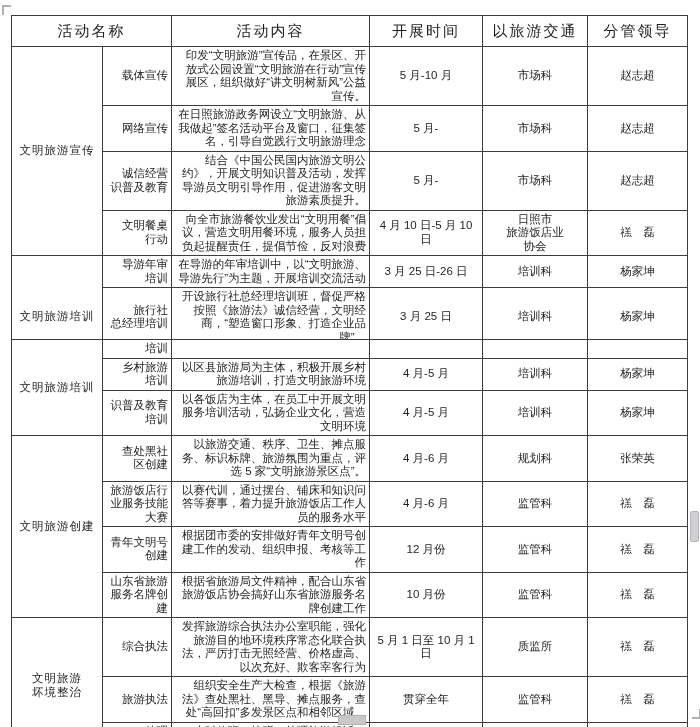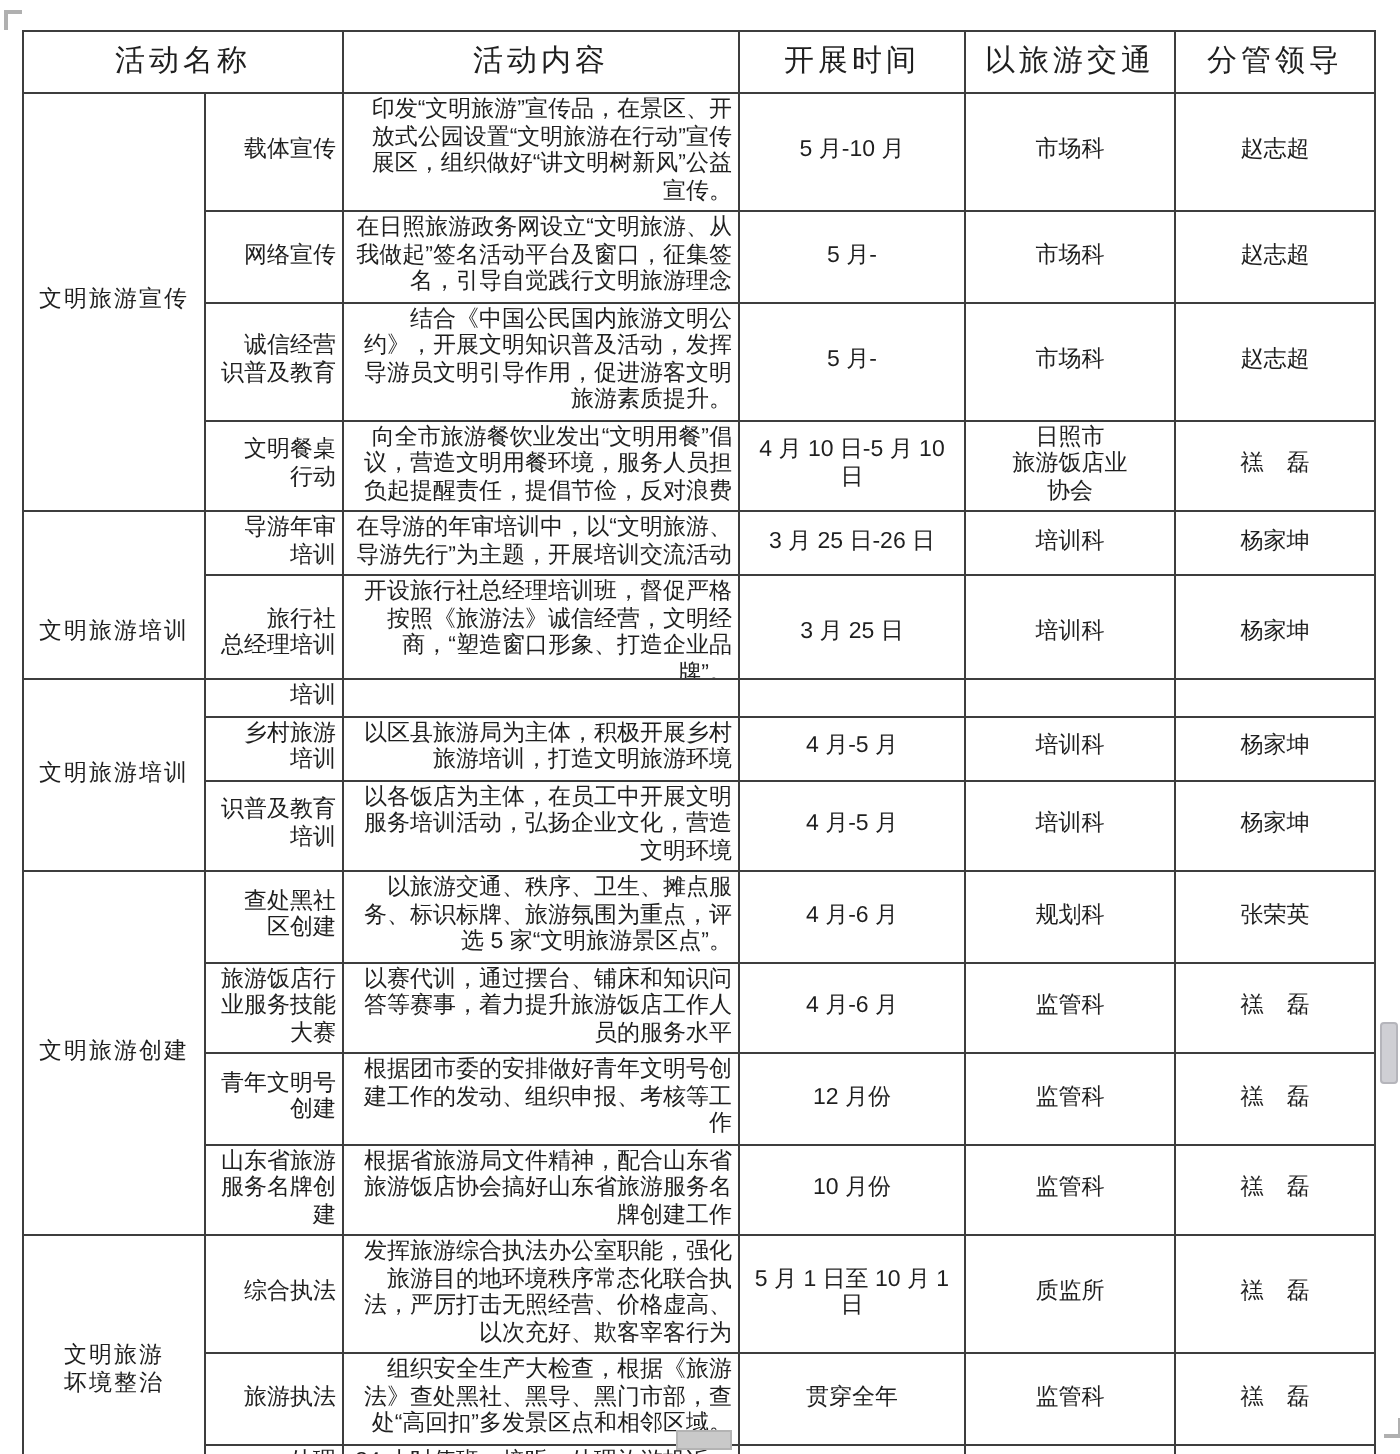--- a/index.html
+++ b/index.html
@@ -206,21 +206,21 @@
         <td rowspan="3" class="cell-group">文明旅游
 坏境整治</td>
         <td class="cell-name">综合执法</td>
         <td class="cell-content">发挥旅游综合执法办公室职能，强化旅游目的地环境秩序常态化联合执法，严厉打击无照经营、价格虚高、以次充好、欺客宰客行为</td>
         <td class="cell-time">5 月 1 日至 10 月 1 日</td>
         <td class="cell-dept">质监所</td>
         <td class="cell-leader">禚　磊</td>
       </tr>
       <tr>
         <td class="cell-name">旅游执法</td>
-        <td class="cell-content">组织安全生产大检查，根据《旅游法》查处黑社、黑导、黑门市部，查处“高回扣”多发景区点和相邻区域。</td>
+        <td class="cell-content">组织安全生产大检查，根据《旅游法》查处黑社、黑导、摊点服务，查处“高回扣”多发景区点和相邻区域。</td>
         <td class="cell-time">贯穿全年</td>
         <td class="cell-dept">监管科</td>
         <td class="cell-leader">禚　磊</td>
       </tr>
       <tr>
         <td class="cell-name">处理
 旅游投诉</td>
         <td class="cell-content">24 小时值班，接听、处理旅游投诉，提高游客幸福感和满意度。</td>
         <td class="cell-time">5 月-10 月</td>
         <td class="cell-dept">质监所</td>

